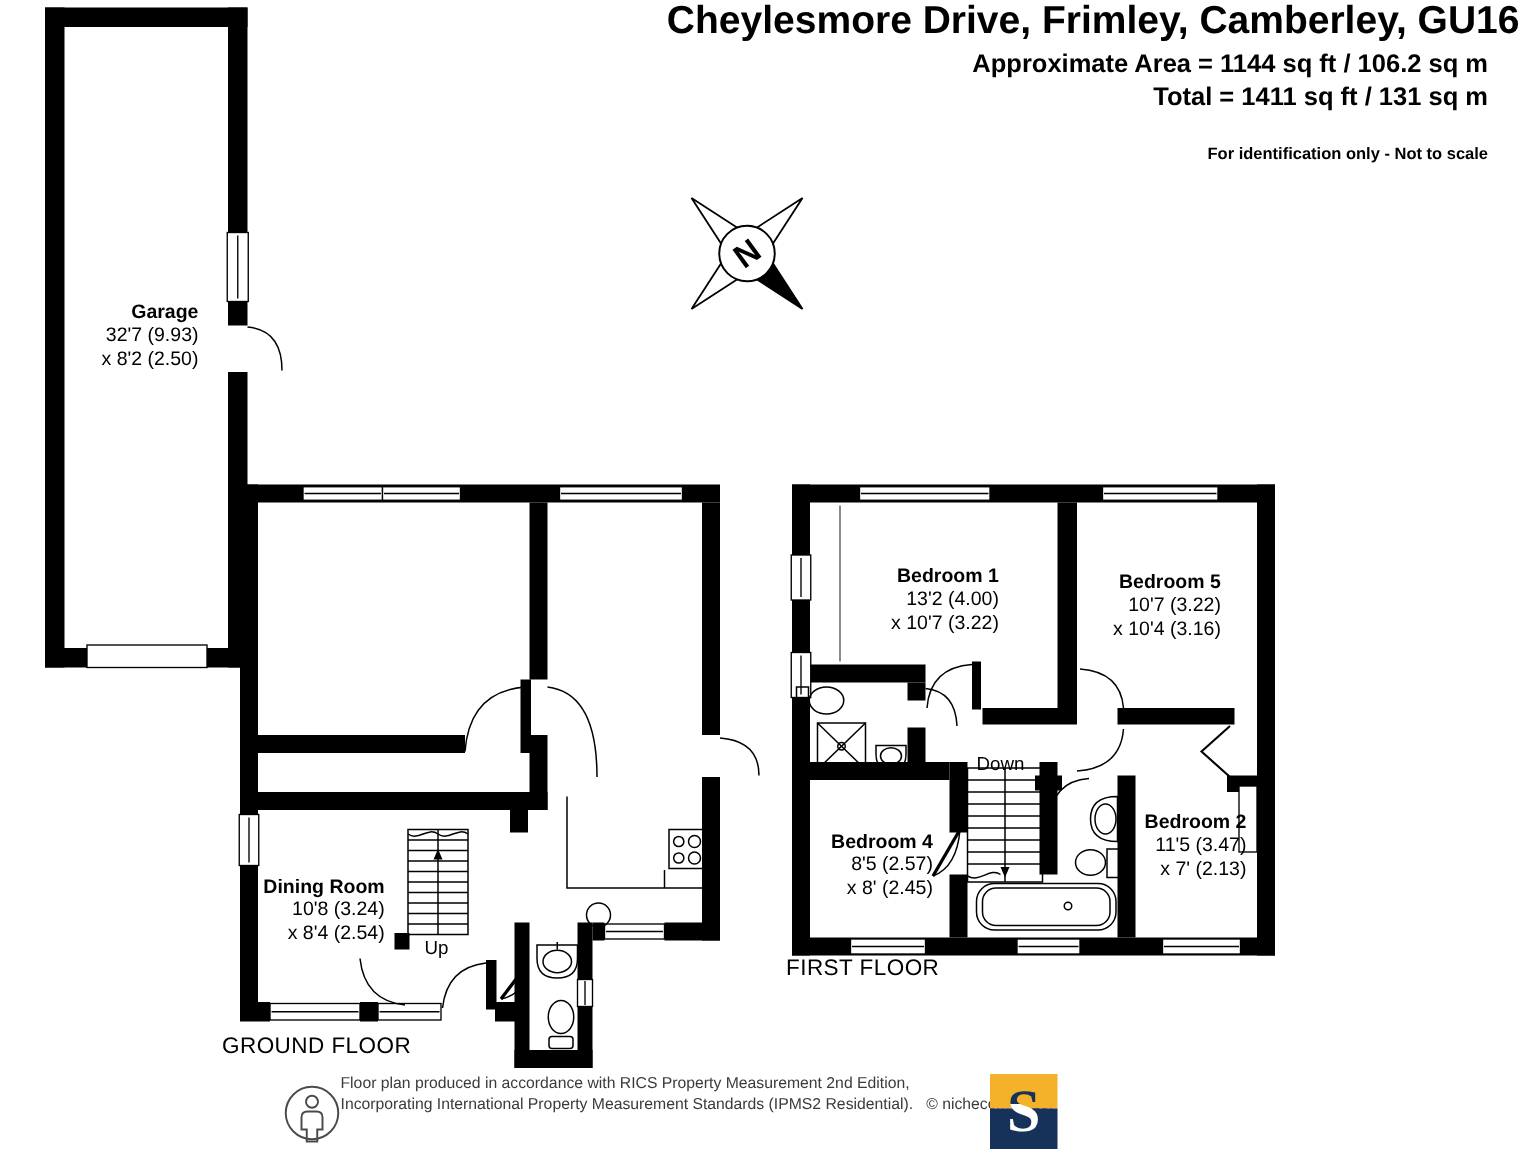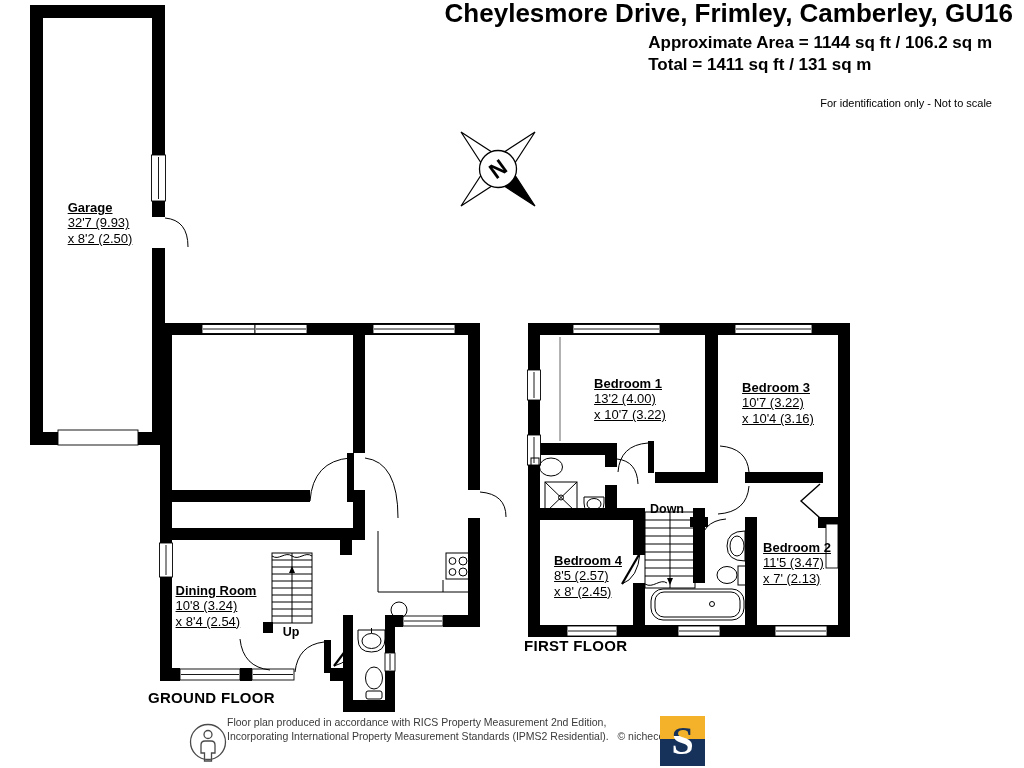--- a/index.html
+++ b/index.html
@@ -1,27 +1,27 @@
 <!DOCTYPE html>
 <html><head>
 <meta charset="utf-8">
 <style>
   html,body{margin:0;padding:0;background:#fff;}
   #page{position:relative;width:1024px;height:768px;background:#fff;overflow:hidden;
         font-family:"Liberation Sans", sans-serif;color:#000;}
   svg{position:absolute;left:0;top:0;}
   .title{position:absolute;top:-2px;right:11px;font-size:26px;font-weight:bold;white-space:nowrap;}
-  .area-lines{position:absolute;top:32px;right:32px;
+  .area-lines{position:absolute;top:32px;right:32px;text-align:right;
               font-size:17px;font-weight:bold;line-height:21.5px;white-space:nowrap;}
-  .disclaimer{position:absolute;top:97px;right:32px;font-size:11px;font-weight:normal;}
-  .plan-label{position:absolute;transform:translateX(-50%);text-align:left;
-              font-size:13px;line-height:15.3px;white-space:nowrap;text-decoration:underline;}
+  .disclaimer{position:absolute;top:97px;right:32px;font-size:11px;font-weight:bold;}
+  .plan-label{position:absolute;transform:translateX(-50%);text-align:right;
+              font-size:13px;line-height:15.3px;white-space:nowrap;}
   .rn{font-weight:bold;}
-  .stair-label{position:absolute;transform:translateX(-50%);font-size:12.5px;font-weight:bold;}
-  .floor-label{position:absolute;font-size:15px;font-weight:bold;letter-spacing:.3px;}
+  .stair-label{position:absolute;transform:translateX(-50%);font-size:12.5px;font-weight:normal;}
+  .floor-label{position:absolute;font-size:15px;font-weight:normal;letter-spacing:.3px;}
   .footer-text{position:absolute;left:227px;top:716px;font-size:10.5px;line-height:13.8px;color:#3a3a3a;}
   .logo{position:absolute;left:660px;top:716px;width:45px;height:50px;}
   .logo .half{position:absolute;left:0;width:100%;}
   .logo .gold{top:0;height:45%;}
   .logo .navy{top:45%;height:55%;}
   .logo .s{position:absolute;left:0;top:0;width:100%;height:100%;
            font-family:"Liberation Serif", serif;font-weight:bold;font-size:40px;
            display:flex;align-items:center;justify-content:center;line-height:1;}
   .logo .s-top{clip-path:inset(0 0 60% 0);}
   .logo .s-bot{clip-path:inset(40% 0 0 0);color:#fff;}
@@ -267,21 +267,21 @@
     <div class="rn">Dining Room</div>
     <div>10'8 (3.24)</div>
     <div>x 8'4 (2.54)</div>
   </div>
   <div class="plan-label" style="left:630px;top:376px">
     <div class="rn">Bedroom 1</div>
     <div>13'2 (4.00)</div>
     <div>x 10'7 (3.22)</div>
   </div>
   <div class="plan-label" style="left:778px;top:380px">
-    <div class="rn">Bedroom 3</div>
+    <div class="rn">Bedroom 5</div>
     <div>10'7 (3.22)</div>
     <div>x 10'4 (3.16)</div>
   </div>
   <div class="plan-label" style="left:588px;top:553px">
     <div class="rn">Bedroom 4</div>
     <div>8'5 (2.57)</div>
     <div>x 8' (2.45)</div>
   </div>
   <div class="plan-label" style="left:797px;top:540px">
     <div class="rn">Bedroom 2</div>

